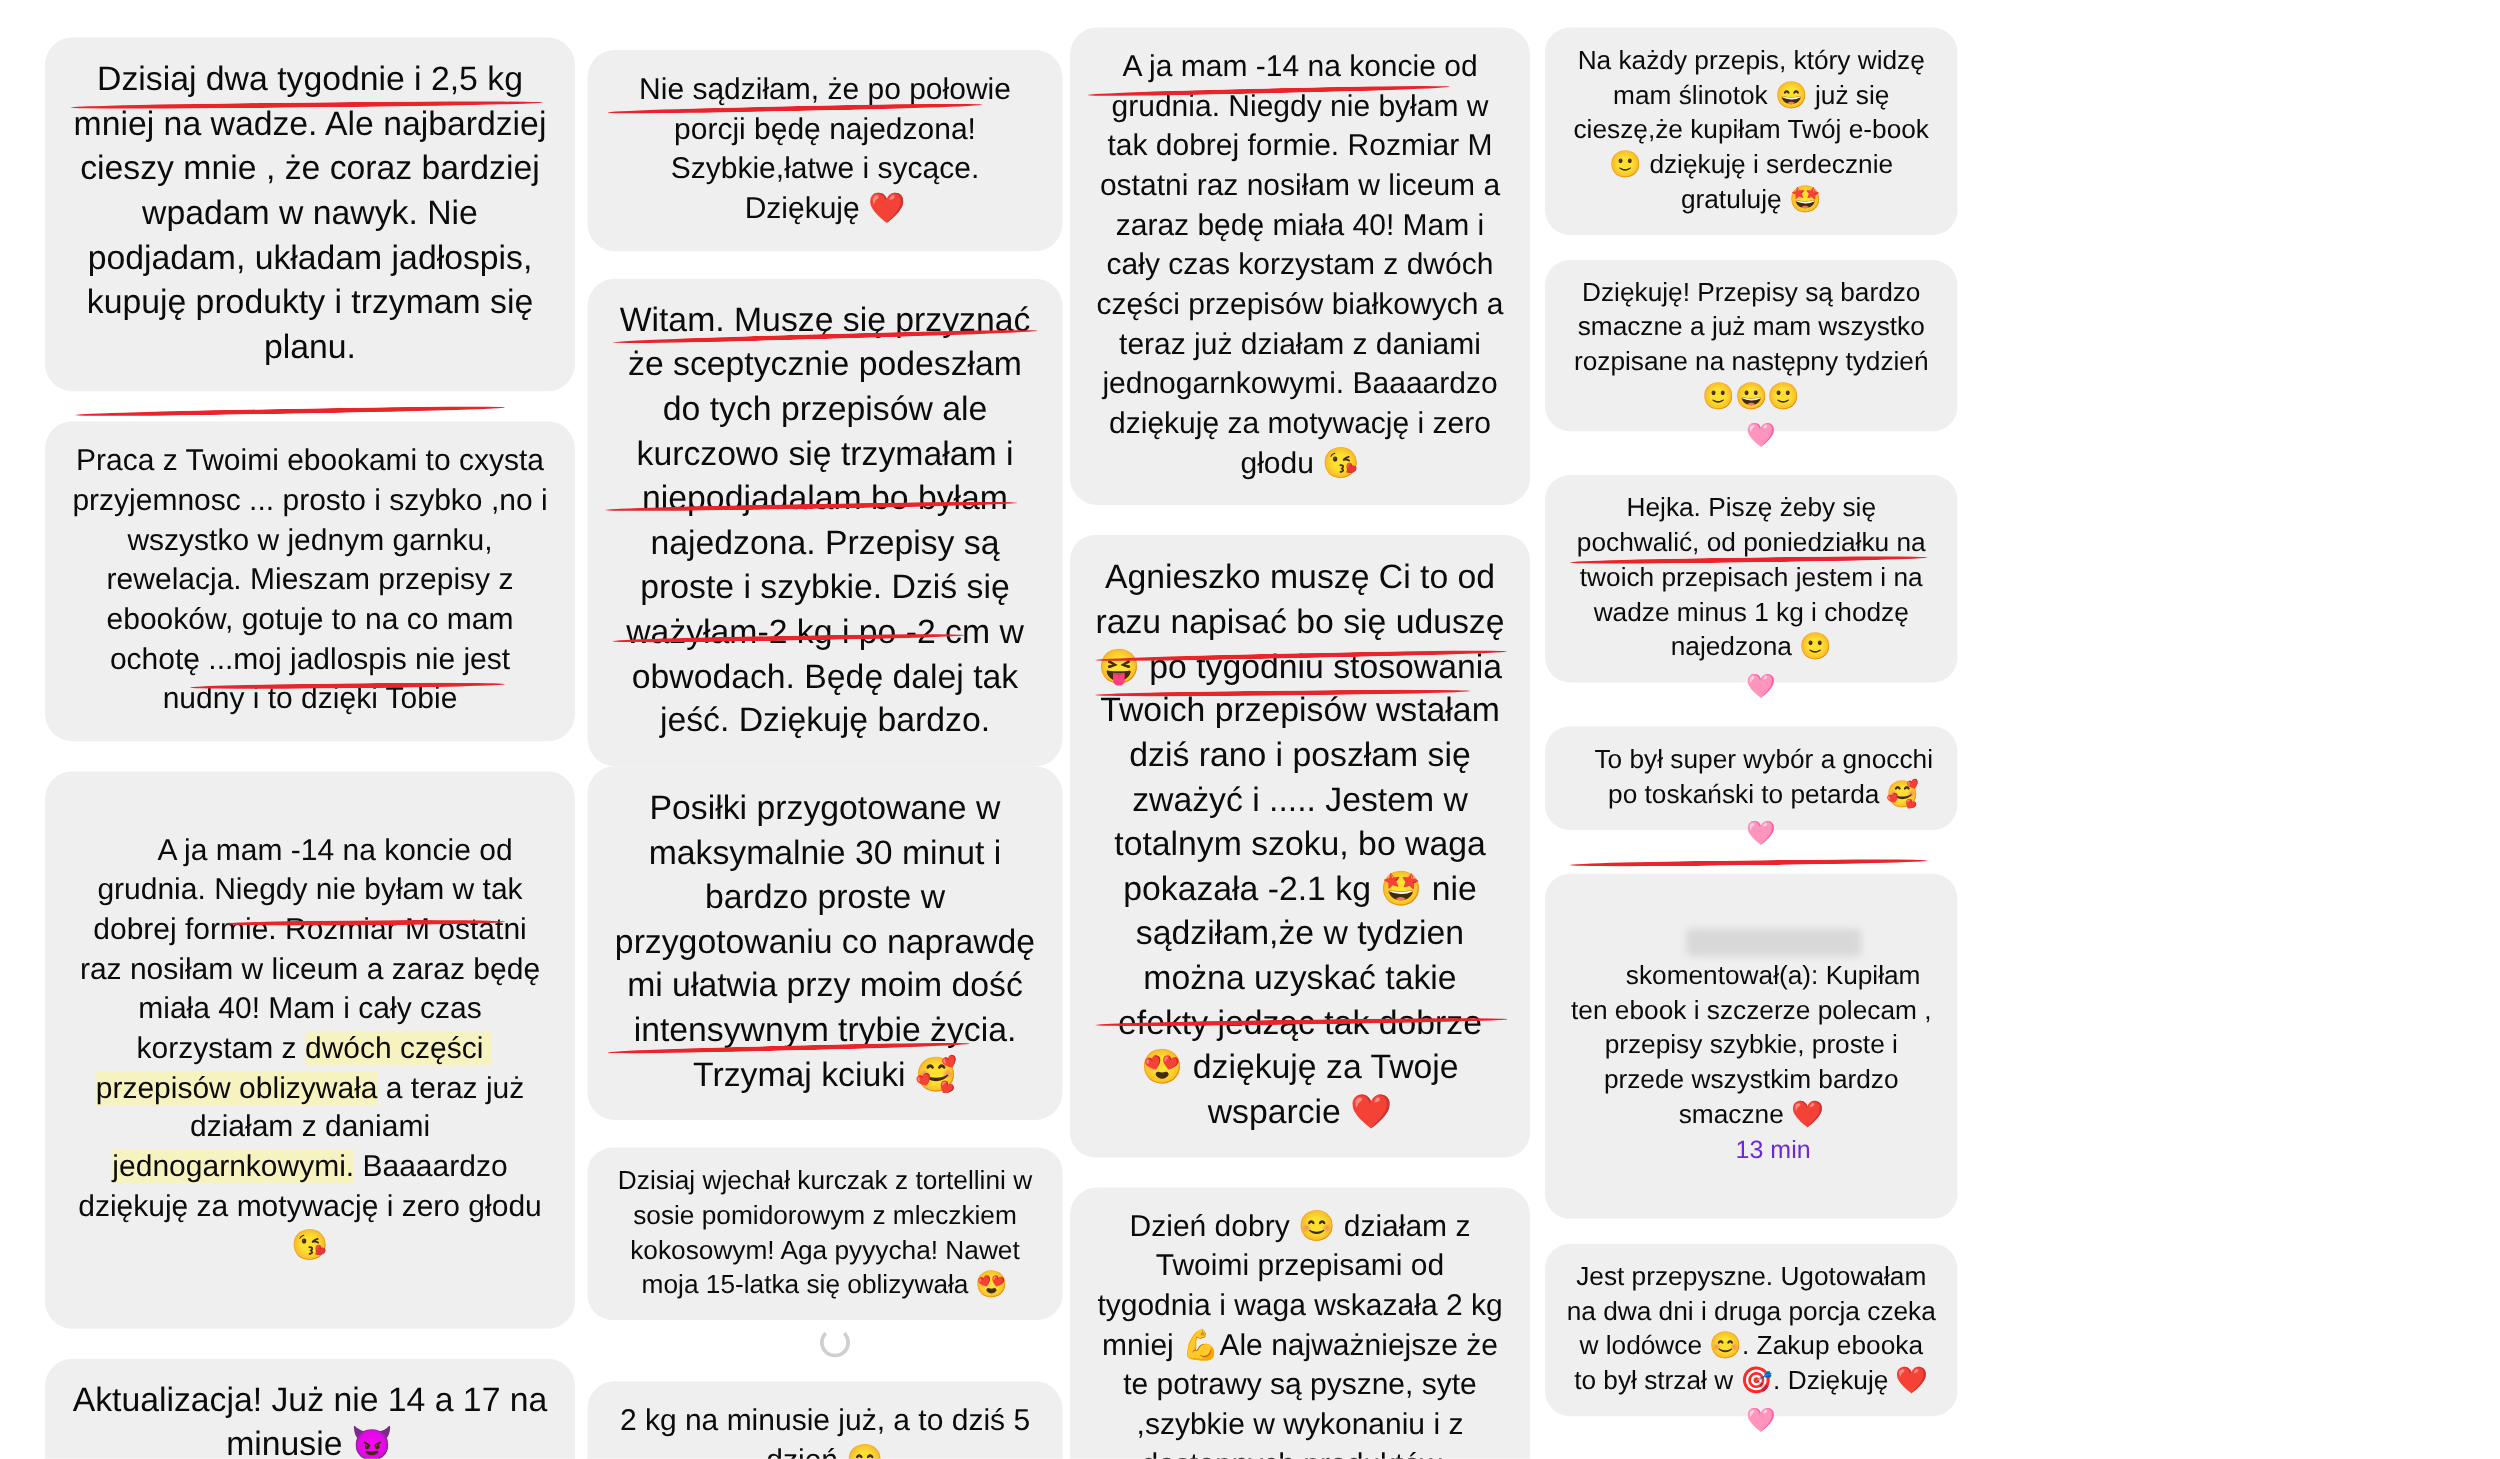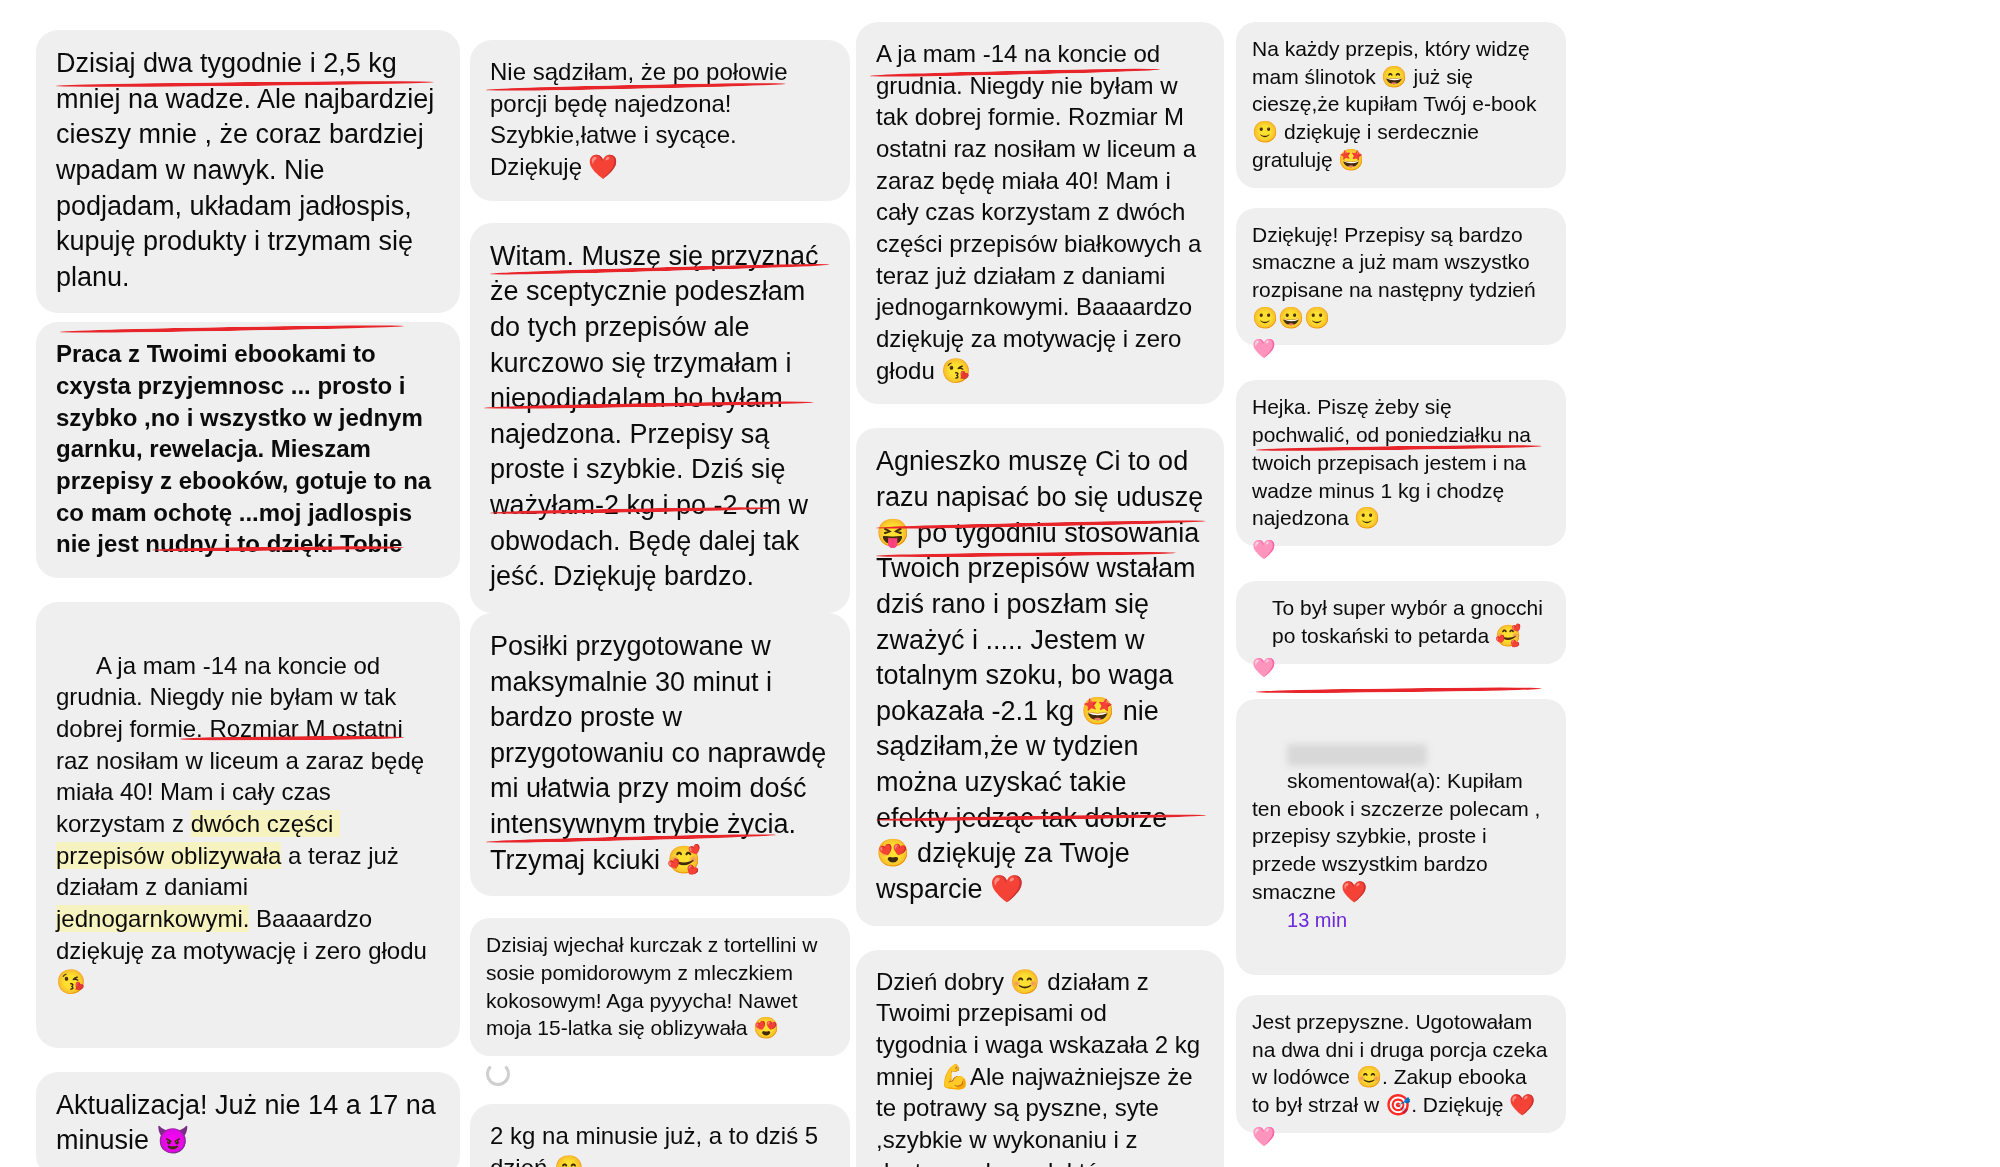--- a/index.html
+++ b/index.html
@@ -11,20 +11,21 @@
     overflow: hidden;
     font-family: "Liberation Sans", sans-serif;
   }
 
   #board {
     position: relative;
     width: 1784px;
     height: 1167px;
     background: #ffffff;
     box-sizing: border-box;
+    text-align: center;
   }
 
   .column {
     position: absolute;
     top: 0;
     display: flex;
     flex-direction: column;
     box-sizing: border-box;
   }
 
@@ -101,21 +102,21 @@
 </head>
 <body>
 
 <div id="board">
 
   <div class="col-bg" style="left:36px; top:0; width:424px; height:1167px; background:#ffffff;"></div>
   <div class="column" style="left:36px; width:424px;">
 
     <div class="bubble big" style="margin-top:30px; width:424px;">Dzisiaj dwa tygodnie i 2,5 kg mniej na wadze. Ale najbardziej cieszy mnie , że coraz bardziej wpadam w nawyk. Nie podjadam, układam jadłospis, kupuję produkty i trzymam się planu.</div>
 
-    <div class="bubble mid" style="margin-top:9px; width:424px;font-weight:bold;">Praca z Twoimi ebookami to cxysta przyjemnosc ... prosto i szybko ,no i wszystko w jednym garnku, rewelacja. Mieszam przepisy z ebooków, gotuje to na co mam ochotę ...moj jadlospis nie jest nudny i to dzięki Tobie</div>
+    <div class="bubble mid" style="margin-top:24px; width:424px;">Praca z Twoimi ebookami to cxysta przyjemnosc ... prosto i szybko ,no i wszystko w jednym garnku, rewelacja. Mieszam przepisy z ebooków, gotuje to na co mam ochotę ...moj jadlospis nie jest nudny i to dzięki Tobie</div>
 
     <div class="bubble mid" style="margin-top:24px; width:424px;">
       <span>A ja mam -14 na koncie od grudnia. Niegdy nie byłam w tak dobrej formie. Rozmiar M ostatni raz nosiłam w liceum a zaraz będę miała 40! Mam i cały czas korzystam z </span><span class="hl">dwóch części przepisów oblizywała</span><span> a teraz już działam z daniami </span><span class="hl">jednogarnkowymi.</span><span> Baaaardzo dziękuję za motywację i zero głodu 😘</span>
     </div>
 
     <div class="bubble big" style="margin-top:24px; width:424px;">Aktualizacja! Już nie 14 a 17 na minusie 😈</div>
   </div>
 
   <div class="stroke" style="left:56px; top:84px;  width:378px; transform:rotate(-0.6deg);"></div>
   <div class="stroke" style="left:60px; top:330px; width:344px; transform:rotate(-1deg);"></div>

